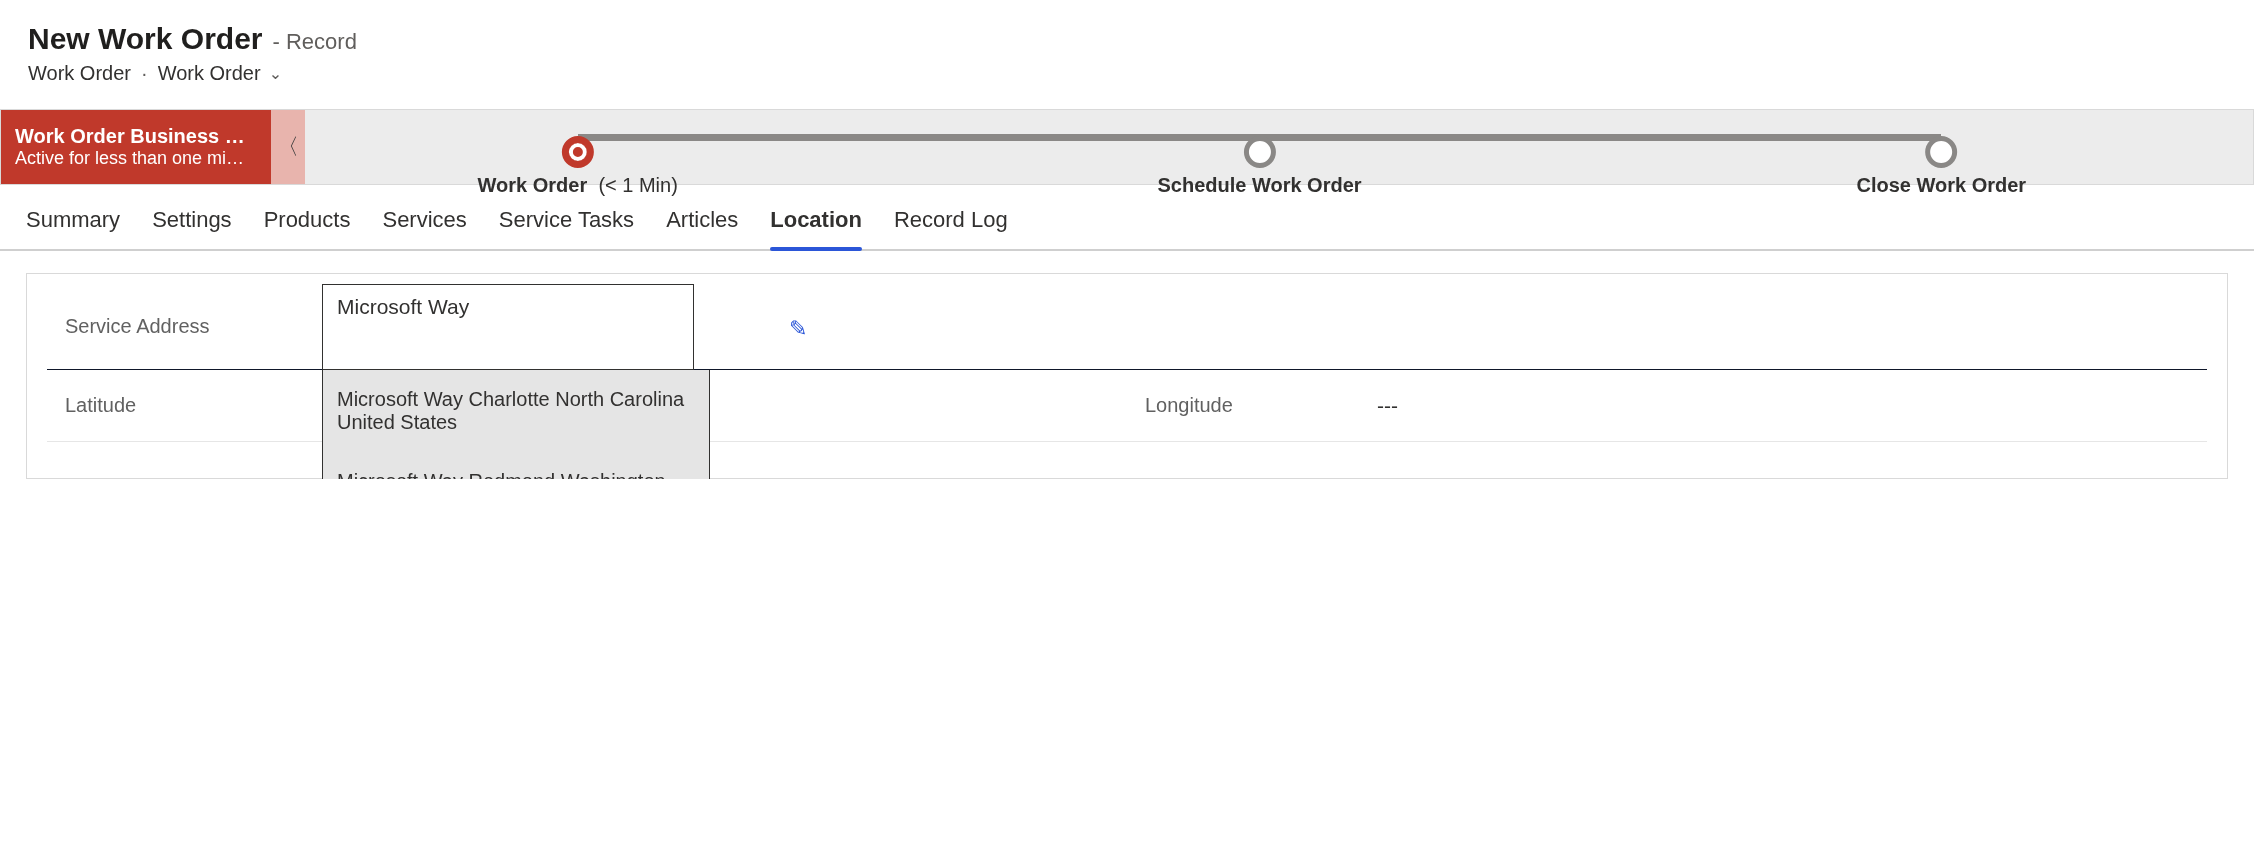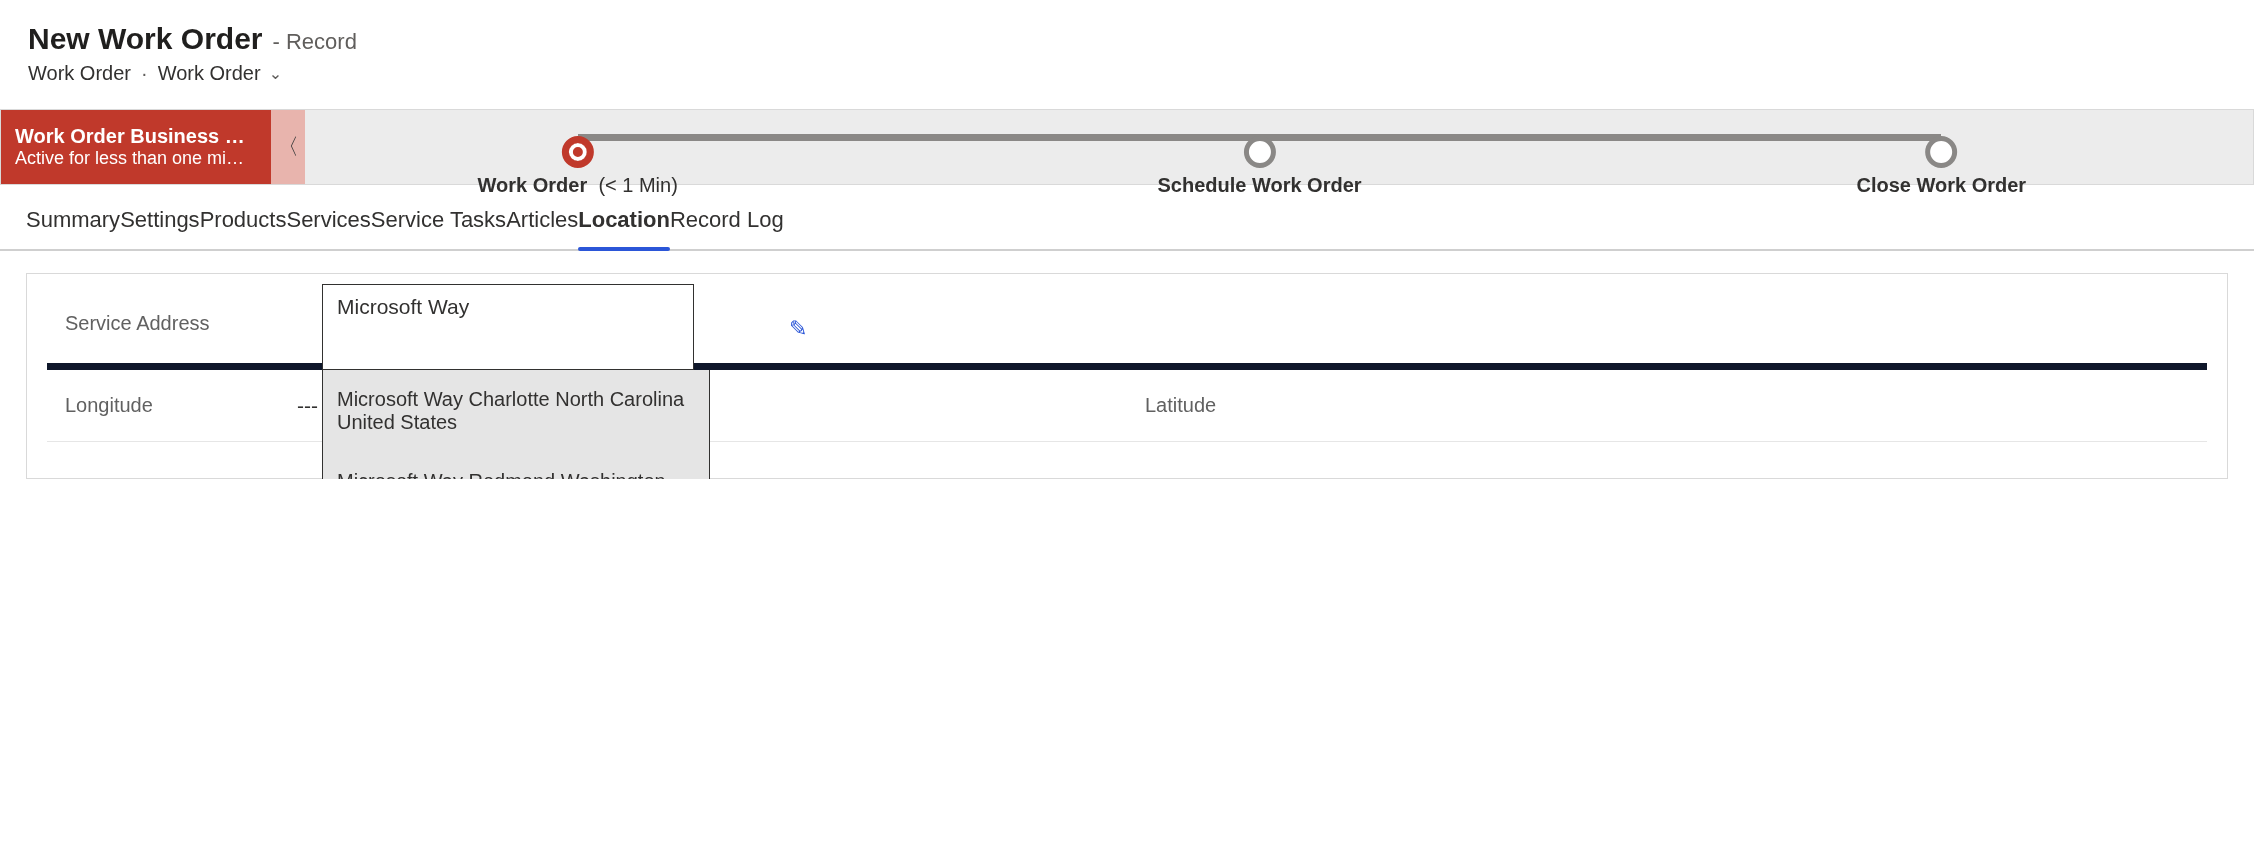--- a/index.html
+++ b/index.html
@@ -61,21 +61,21 @@
   }
   .ring.active {
     border: 7px solid #C0392B;
     box-shadow: inset 0 0 0 4px #fff, inset 0 0 0 20px #C0392B;
   }
   .stage-label { margin-top: 6px; font-size: 20px; font-weight: 600; color: #323130; }
   .stage-label .dur { font-weight: 400; }
 
   
   .tabs {
-    display: flex; padding: 22px 26px 0 26px;
+    display: flex; gap: 32px; padding: 22px 26px 0 26px;
     border-bottom: 2px solid #cfcfcf; position: relative;
   }
   .tab {
     font-size: 22px; color: #323130; padding-bottom: 16px;
     cursor: pointer; position: relative;
   }
   .tab.active { font-weight: 600; }
   .tab.active::after {
     content: ""; position: absolute; left: 0; right: 0; bottom: -2px;
     height: 4px; background: #2b56d8; border-radius: 2px;
@@ -84,21 +84,21 @@
   
   .panel {
     margin: 22px 26px 0 26px;
     border: 1px solid #d9d9d9;
     min-height: 206px;
     position: relative;
     padding: 10px 20px 20px 20px;
   }
   .row {
     display: flex; align-items: center;
-    border-bottom: 7px solid #0f172a;
+    border-bottom: 1px solid #0f172a;
     min-height: 86px;
     gap: 20px;
   }
   .row .label { width: 230px; color: #616161; font-size: 20px; padding-left: 18px; }
   .row .value { flex: 1; font-size: 21px; color: #323130; }
   .pair-row { display: flex; }
   .pair-row .half { width: 50%; display: flex; align-items: center; min-height: 72px; border-bottom: 1px solid #e6e6e6; gap: 20px; }
   .pair-row .half .label { width: 230px; color: #616161; font-size: 20px; padding-left: 18px; }
   .pair-row .half .value { flex: 1; font-size: 21px; color: #323130; }
 
@@ -203,22 +203,22 @@
     <span class="edit-ico">✎</span>
 
     <div class="dropdown">
       <div class="dd-item">Microsoft Way Charlotte North Carolina United States</div>
       <div class="dd-item">Microsoft Way Redmond Washington 98052 United States</div>
     </div>
   </div>
 
   <div class="pair-row">
     <div class="half">
+      <div class="label">Latitude</div>
+      <div class="value"></div>
+    </div>
+    <div class="half">
       <div class="label">Longitude</div>
       <div class="value">---</div>
     </div>
-    <div class="half">
-      <div class="label">Latitude</div>
-      <div class="value"></div>
-    </div>
   </div>
 
 </div>
 
 </body></html>

